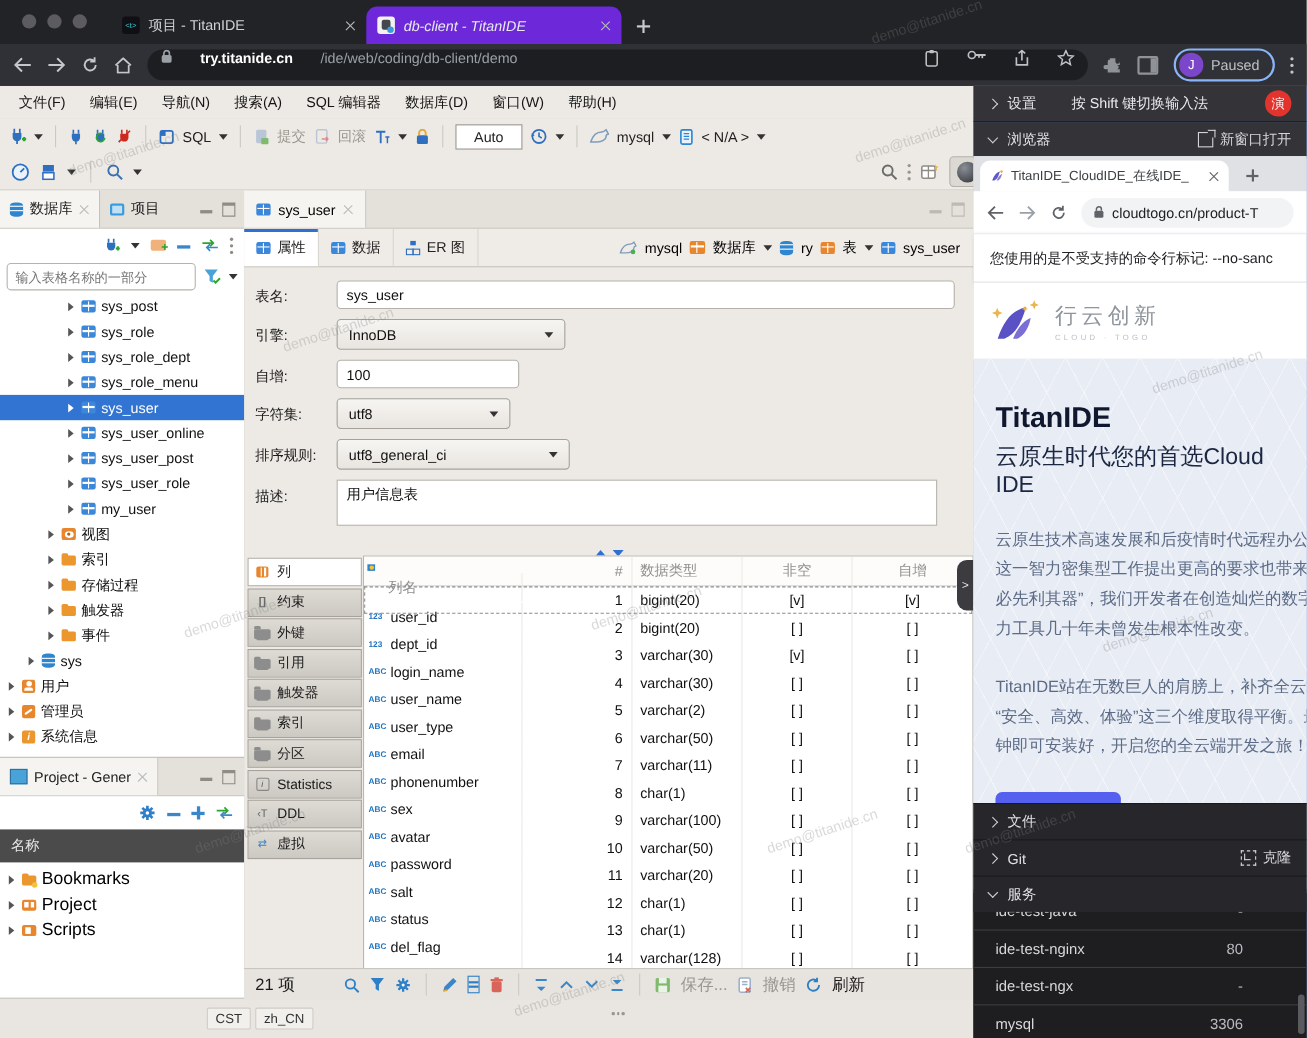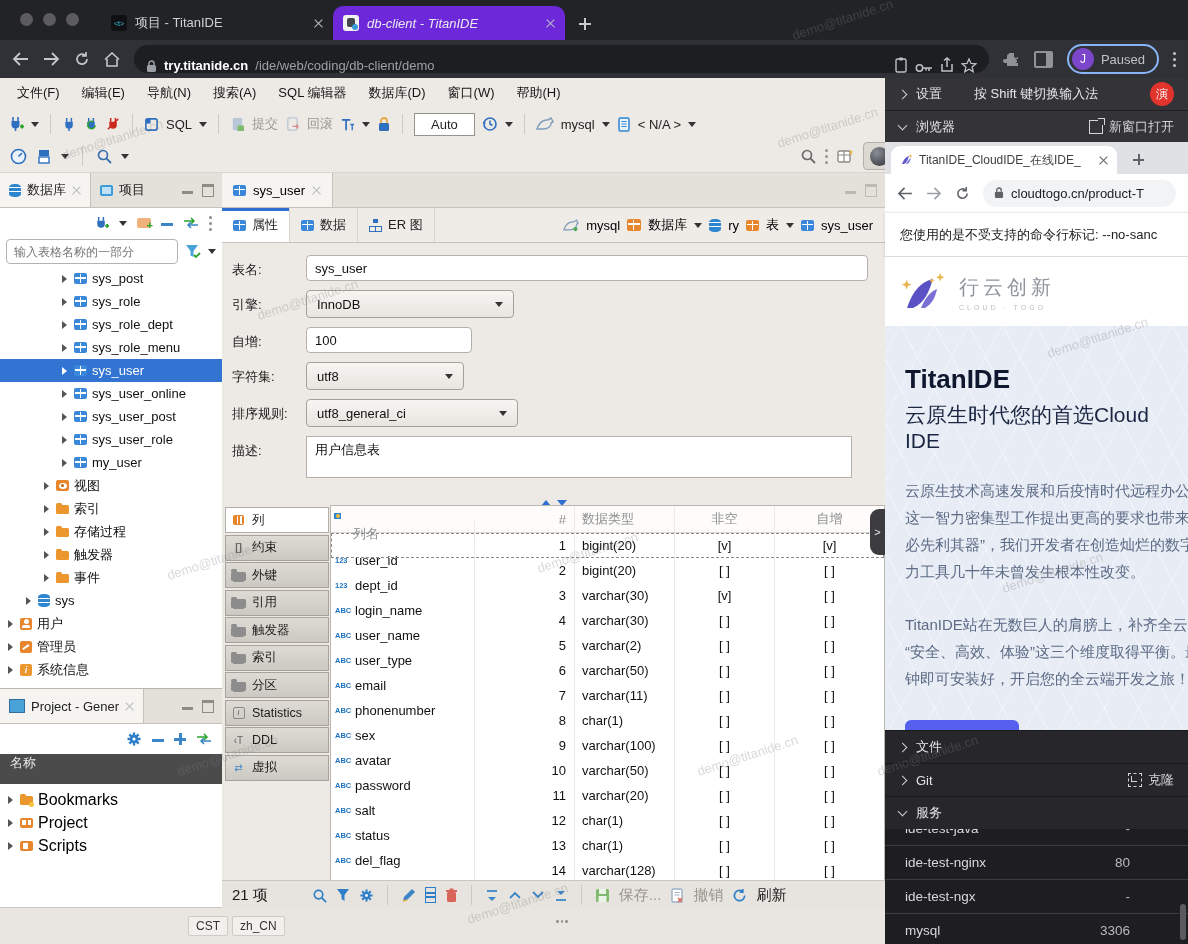--- a/index.html
+++ b/index.html
@@ -23,22 +23,22 @@
   .fav2::before{content:"";position:absolute;left:4px;top:3px;width:8px;height:9px;background:#44484e;border-radius:2px;}
   .fav2::after{content:"";position:absolute;right:1px;bottom:1px;width:6px;height:6px;border-radius:50%;background:#3b9bd9;}
   .xicon{position:relative;width:9px;height:9px;flex:none;}
   .xicon::before,.xicon::after{content:"";position:absolute;left:-1px;top:4px;width:11px;height:1.4px;background:#b9bbbf;}
   .xicon::before{transform:rotate(45deg);} .xicon::after{transform:rotate(-45deg);}
   .plusicon{position:relative;width:12px;height:12px;margin:0 0 10px 14px;}
   .plusicon::before,.plusicon::after{content:"";position:absolute;background:#c8c9cc;}
   .plusicon::before{left:5px;top:0;width:2px;height:12px;} .plusicon::after{left:0;top:5px;width:12px;height:2px;}
   .urlrow{height:38px;background:#303136;display:flex;align-items:center;padding:0 12px;gap:14px;}
   .navg{color:#c3c6ca;} 
-  .omnibox{flex:1;height:28px;background:#1d1e21;border-radius:14px;display:flex;align-items:flex-end;
-           padding:0 12px;gap:7px;color:#e8eaed;font-size:13px;}
+  .omnibox{flex:1;height:28px;background:#1d1e21;border-radius:14px;display:flex;align-items:flex-start;
+           padding:0 12px;gap:25px;color:#e8eaed;font-size:13px;}
   .omnibox .host{color:#ffffff;font-weight:bold;} .omnibox .path{color:#9aa0a6;}
   .omni-sp{flex:1;}
   .pill{display:flex;align-items:center;gap:7px;border:2px solid #8ab4f8;border-radius:16px;
         padding:2px 12px 2px 3px;}
   .pav{width:22px;height:22px;border-radius:50%;background:#7b46c9;color:#fff;font-size:12px;
        display:flex;align-items:center;justify-content:center;}
   .ptxt{color:#bdc1c6;font-size:13px;}
   .vdots{display:flex;flex-direction:column;gap:3px;}
   .vdots i{width:3px;height:3px;border-radius:50%;background:#c3c6ca;}
   
@@ -107,21 +107,21 @@
   .ic-bookmarks::before{content:"";position:absolute;top:-2.5px;left:0;width:6px;height:3px;background:#ec962e;border-radius:1.5px 1.5px 0 0;}
   .ic-bookmarks::after{content:"";position:absolute;right:-1px;bottom:-2px;width:5px;height:5px;background:#f6c03c;border-radius:50%;}
   .ic-diagrams{width:13px;height:10px;background:#e8862e;border-radius:2px;}
   .ic-diagrams::before{content:"";position:absolute;left:2px;top:2.5px;width:4px;height:5px;background:#fff;}
   .ic-diagrams::after{content:"";position:absolute;left:7.5px;top:2.5px;width:3.5px;height:5px;background:#fff;}
   .ic-scripts{width:13px;height:10px;background:#e8862e;border-radius:2px;}
   .ic-scripts::before{content:"";position:absolute;left:2.5px;top:2px;width:5px;height:6.5px;background:#fff;}
   
   .projpanel{position:absolute;top:688px;left:0;width:222px;height:220px;background:#fff;
      border-top:1px solid #b9b5ae;border-right:1px solid #b9b5ae;z-index:3;}
-  .namehdr{height:30px;background:#4b4b4b;color:#e8e8e8;font-size:13px;display:flex;padding:0 10px;}
+  .namehdr{height:30px;background:#4b4b4b;color:#e8e8e8;font-size:13px;display:flex;align-items:center;padding:0 10px;}
   
   .statusbar{position:absolute;left:0;bottom:0;width:885px;height:36px;background:#e9e6e1;
      border-top:1px solid #c9c5bf;z-index:3;font-size:12px;color:#333;}
   .sbitem{position:absolute;top:8px;padding:2px 7px;border:1px solid #cfccc6;background:#f2f0ec;border-radius:2px;}
   .sbdots{position:absolute;left:556px;top:12px;display:flex;gap:2px;}
   .sbdots i{width:2.5px;height:2.5px;background:#9a968f;border-radius:50%;}
   
   .main{position:absolute;top:172px;left:222px;width:663px;height:736px;background:#edeae5;
     border-top:1px solid #b9b5ae;z-index:3;}
   .edtabbar{height:34px;background:#e4e1db;border-bottom:1px solid #c6c2bb;display:flex;align-items:center;}

